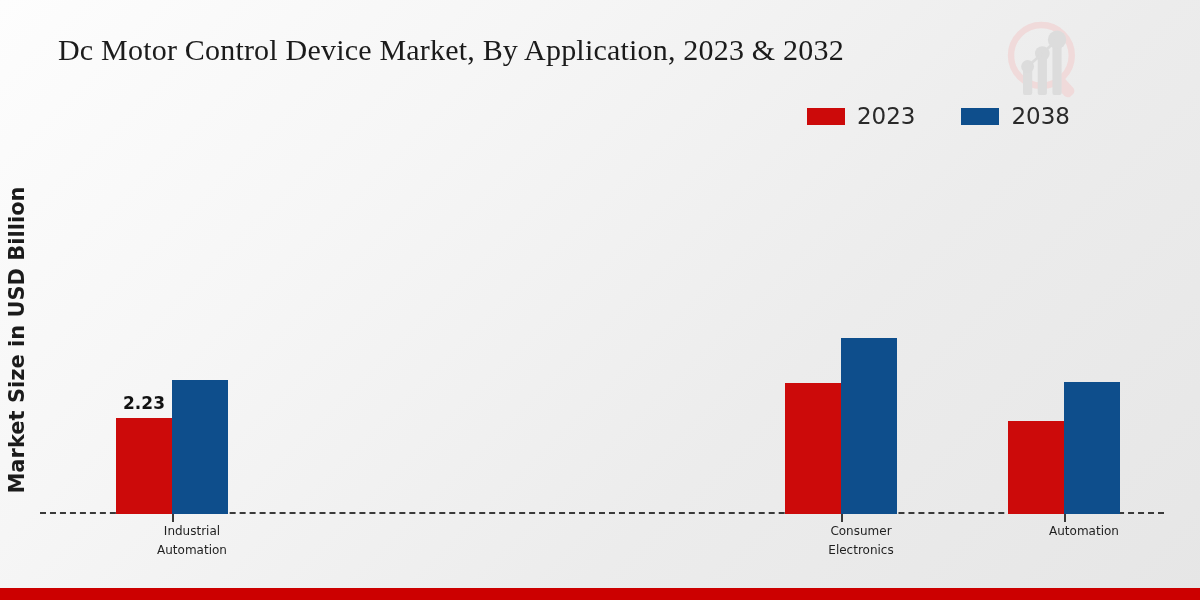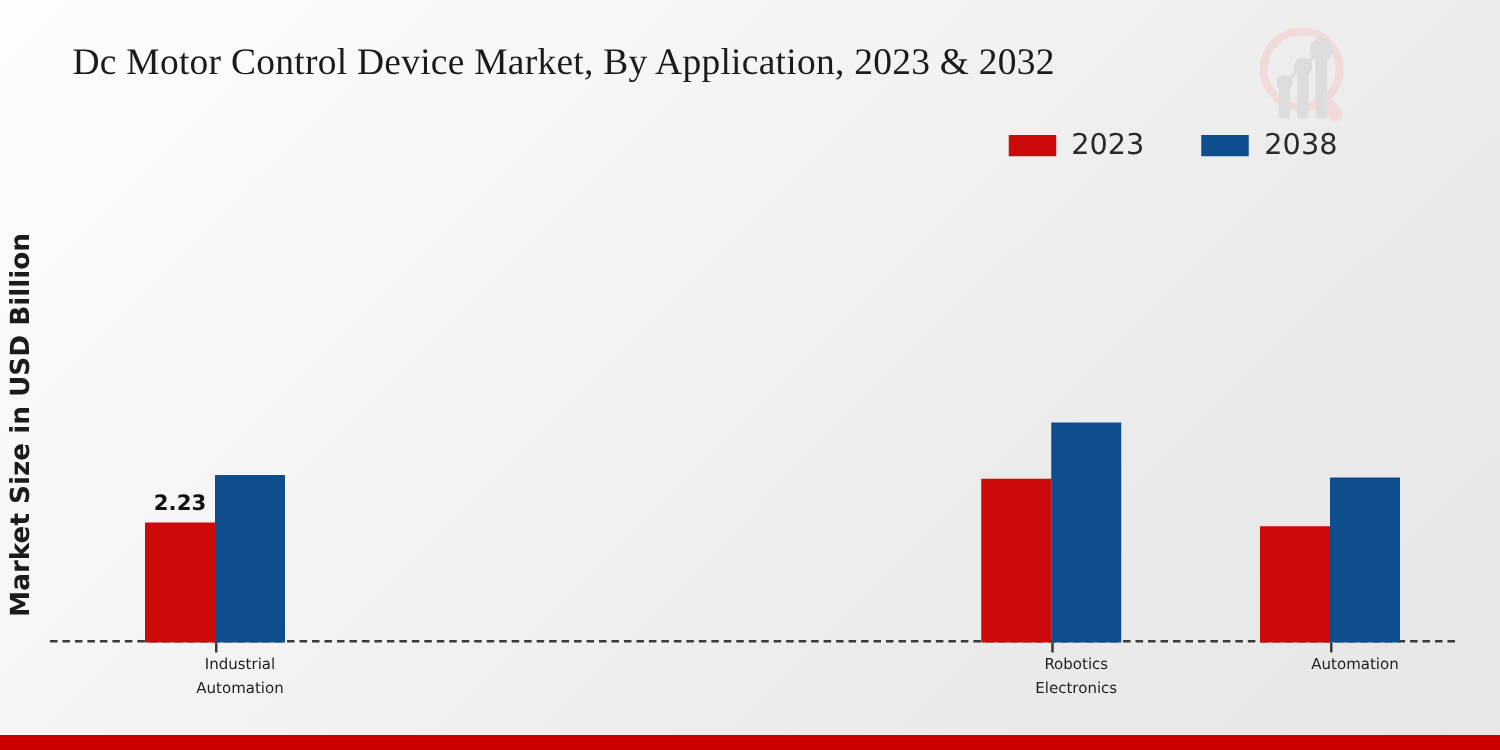--- a/index.html
+++ b/index.html
@@ -219,21 +219,21 @@
 
 
     <div class="group" style="left:731px;width:180px;">
       <div class="bars" style="left:14px;">
         <div class="bar" style="height:131px;background:#cc0a0a;">
           <span class="bar-value"></span>
         </div>
         <div class="bar" style="height:176px;background:#0e4e8c;"></div>
       </div>
       <div class="tick" style="left:70px;"></div>
-      <div class="cat-label" style="left:0;width:180px;">Robotics
+      <div class="cat-label" style="left:0;width:180px;">Consumer
 Electronics</div>
     </div>
 
     <div class="group" style="left:954px;width:180px;">
       <div class="bars" style="left:14px;">
         <div class="bar" style="height:93px;background:#cc0a0a;">
           <span class="bar-value"></span>
         </div>
         <div class="bar" style="height:132px;background:#0e4e8c;"></div>
       </div>

